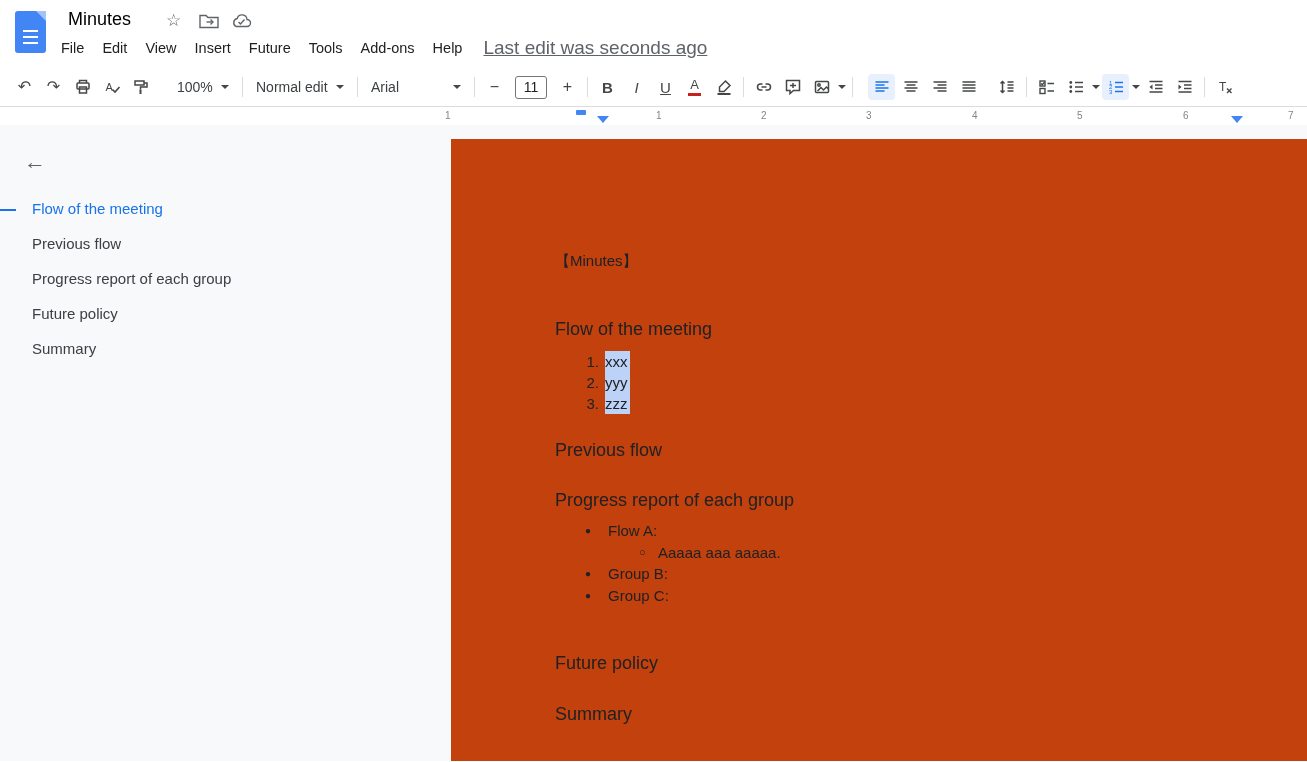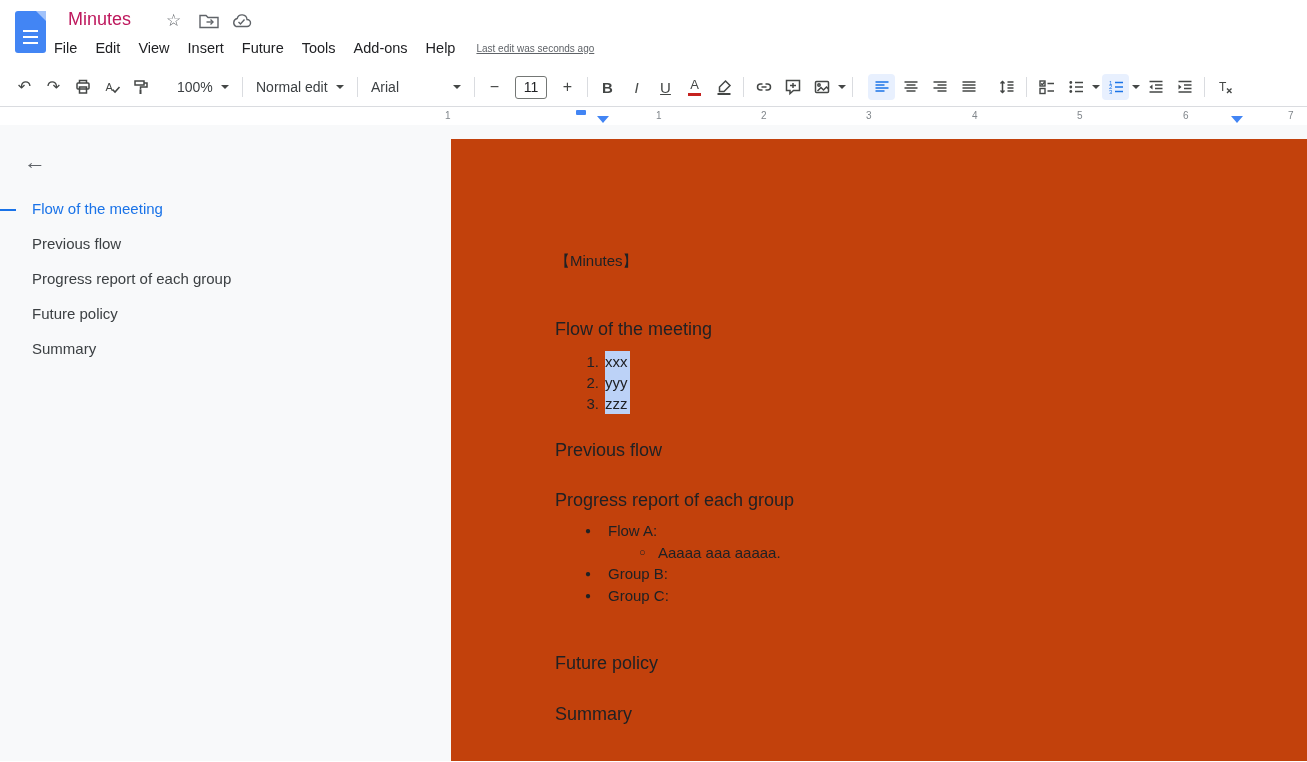--- a/index.html
+++ b/index.html
@@ -6,28 +6,28 @@
   html,body { width:1307px; height:762px; overflow:hidden; }
   body { font-family:"Liberation Sans","DejaVu Sans",sans-serif; background:#fff; color:#202124; position:relative; }
 
   
   .header { position:relative; height:68px; background:#fff; }
   .logo { position:absolute; left:15px; top:11px; width:31px; height:42px; cursor:pointer; }
   .logo-body { position:absolute; inset:0; background:#4285f4; border-radius:3px; }
   .logo-fold { position:absolute; right:0; top:0; width:0; height:0; border-top:10px solid #a1c2fa; border-left:10px solid transparent; }
   .logo-lines { position:absolute; left:8px; right:8px; top:19px; height:15px;
     background:repeating-linear-gradient(#fff 0 2px, transparent 2px 6px); }
-  .doc-title { position:absolute; left:68px; top:9px; font-size:18px; color:#be185d; cursor:text; }
+  .doc-title { position:absolute; left:68px; top:9px; font-size:18px; color:#000000; cursor:text; }
   .hicon { position:absolute; color:#5f6368; display:flex; align-items:center; cursor:pointer; }
   .star { left:166px; top:10px; font-size:17px; }
   .move { left:199px; top:13px; }
   .cloud { left:231px; top:13px; }
-  .menubar { position:absolute; left:45px; top:37px; display:flex; align-items:center; }
+  .menubar { position:absolute; left:52px; top:37px; display:flex; align-items:center; }
   .menu-item { padding:3px 9px; font-size:14.5px; color:#202124; border-radius:4px; cursor:pointer; }
-  .last-edit { margin-left:12px; font-size:10px; color:#5f6368; text-decoration:underline; cursor:pointer; white-space:nowrap; }
+  .last-edit { margin-left:12px; font-size:19px; color:#5f6368; text-decoration:underline; cursor:pointer; white-space:nowrap; }
 
   
   .toolbar { position:relative; height:39px; border-bottom:1px solid #dadce0; background:#fff;
     display:flex; align-items:center; padding-left:10px; }
   .tb-btn { border:none; background:transparent; width:27px; height:26px; margin:0 1px; border-radius:4px;
     display:flex; align-items:center; justify-content:center; color:#444746; cursor:pointer; font-family:inherit; flex:0 0 auto; }
   .tb-btn.active { background:#e8f0fe; color:#1a73e8; }
   .glyph { font-size:16px; line-height:1; }
   .b .glyph { font-weight:700; font-size:15px; }
   .i .glyph { font-style:italic; font-size:15px; }

